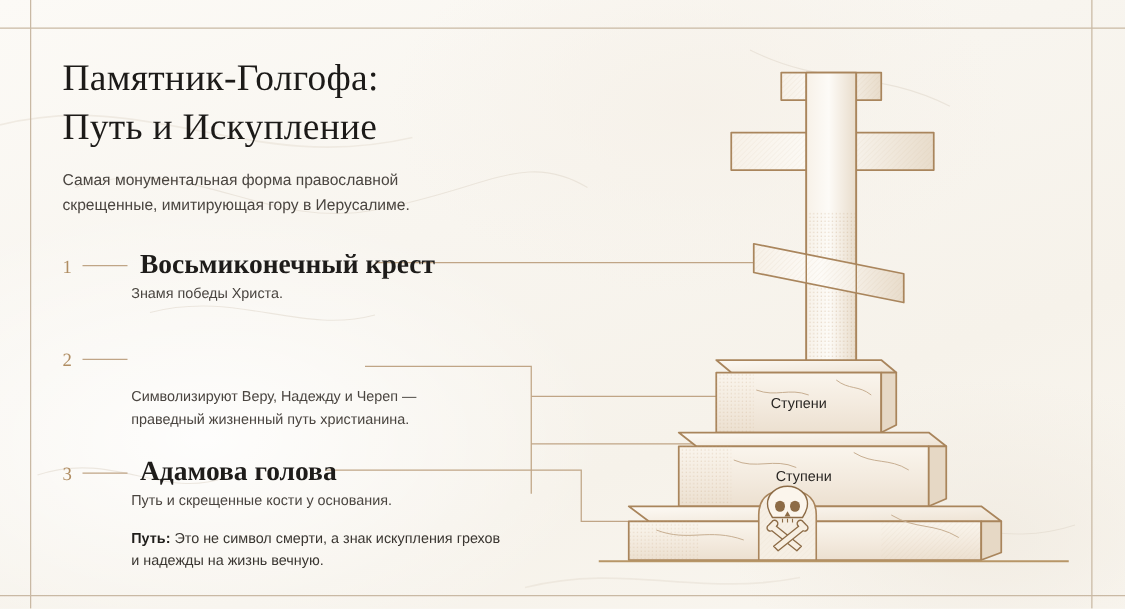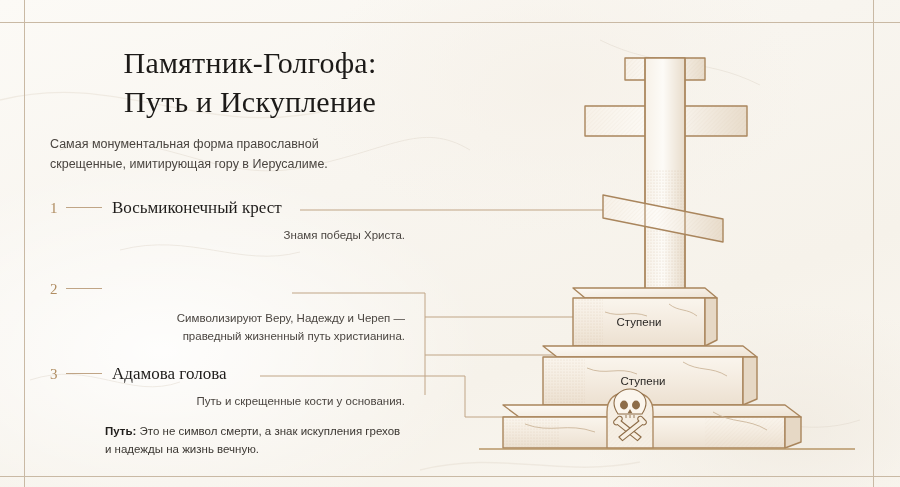--- a/index.html
+++ b/index.html
@@ -56,21 +56,20 @@
   }
 
   #page-title {
     font-family: "Liberation Serif", serif;
     font-size: 30px;
     line-height: 1.29;
     color: #1c1a18;
     margin: 0;
     font-weight: 400;
     letter-spacing: 0.2px;
-    text-align: center;
   }
   #page-title .line { display: block; }
 
   #page-subtitle {
     margin: 14px 0 4px 0;
     font-size: 12.5px;
     line-height: 1.58;
     color: #4b4views;
     color: #4a4540;
     max-width: 310px;
@@ -103,32 +102,33 @@
     width: 36px;
     height: 1px;
     background: #c0a586;
     flex: 0 0 36px;
     margin: 0 10px 0 0;
     position: relative;
     top: -5px;
   }
   .item-title {
     font-family: "Liberation Serif", serif;
-    font-size: 17px;
+    font-size: 22px;
     color: #1e1c1a;
     white-space: nowrap;
+    font-weight: bold;
   }
   .item-desc {
     margin: 7px 0 0 55px;
     font-size: 11.5px;
     line-height: 1.55;
     color: #4a4540;
     max-width: 300px;
   }
-  .item-desc .line { display: block; text-align: right; }
+  .item-desc .line { display: block; }
   .item-note {
     margin: 12px 0 0 55px;
     font-size: 11.5px;
     line-height: 1.55;
     color: #3a3631;
     max-width: 300px;
   }
   .item-note b { font-weight: 700; color: #201e1b; }
 
   

